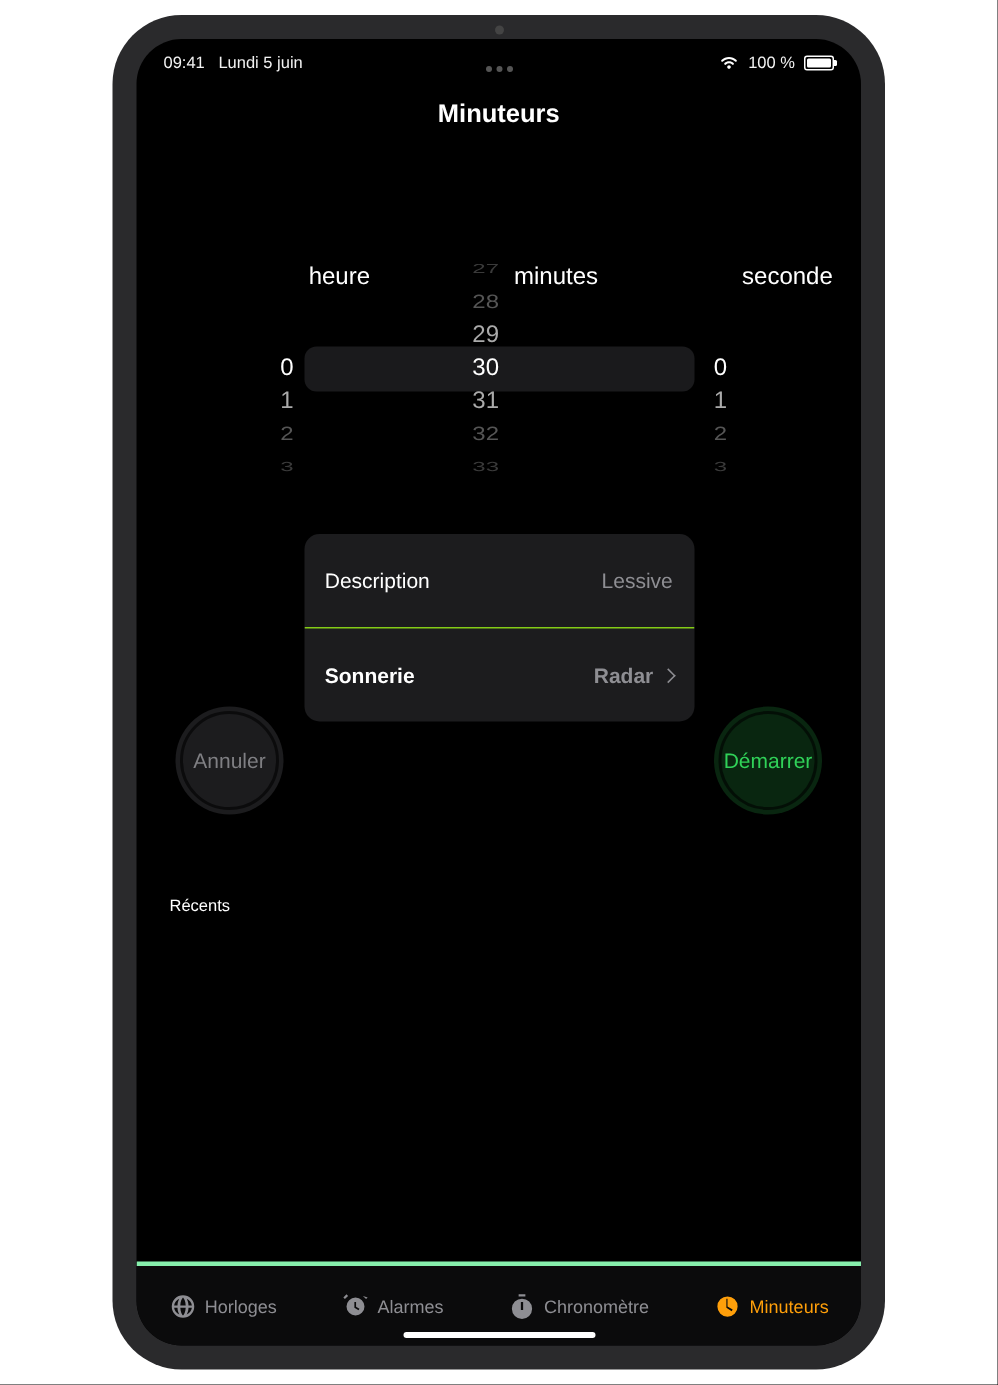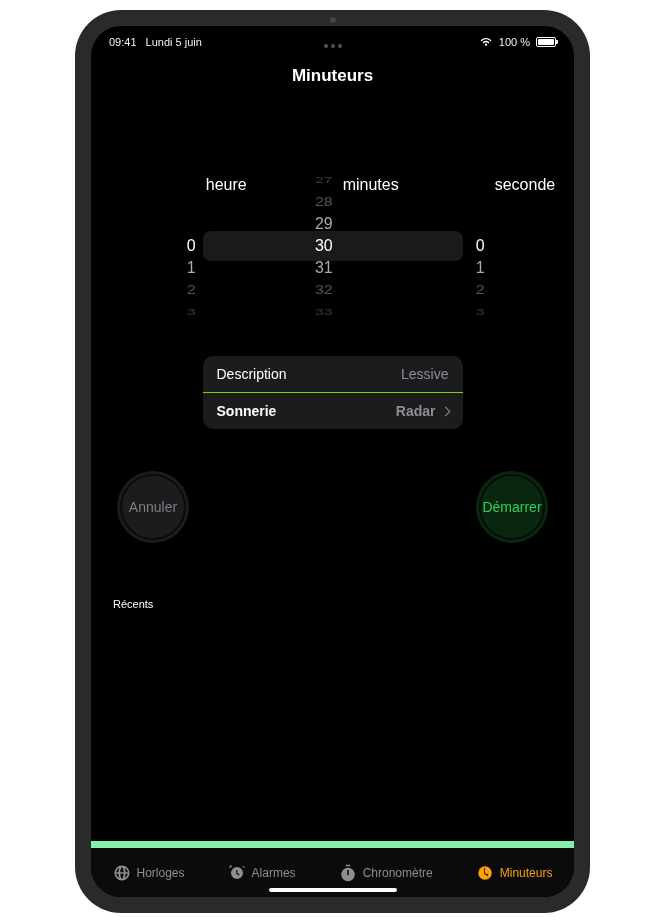--- a/index.html
+++ b/index.html
@@ -127,21 +127,21 @@
     width:260px;
     margin:40px auto 0;
     background:#1c1c1e;
     border-radius:10px;
     overflow:hidden;
   }
   .settings-row {
     display:flex;
     align-items:flex-start;
     justify-content:space-between;
-    padding:10px 14px;
+    padding:23px 14px;
     font-size:14px;
     gap:24px;
   }
   .settings-row + .settings-row { border-top:1px solid #84cc16;font-weight:bold;}
   .settings-label { color:#fff;}
   .settings-value { color:#8e8e93; display:flex; align-items:center; gap:6px;}
   .chevron {
     width:7px;height:7px;border-right:1.5px solid #8e8e93;border-top:1.5px solid #8e8e93;transform:rotate(45deg);
   }
   
@@ -210,21 +210,21 @@
   }
   .rc-play svg { fill:#000; }
   
   .tabbar {
     position:absolute; left:0; right:0; bottom:0;
     height:56px;
     background:#0b0b0c;
     display:flex;
     align-items:center;
     justify-content:space-around;
-    border-top:7px solid #86efac;
+    border-top:3px solid #86efac;
   }
   .tab {
     display:flex; align-items:center; gap:6px;
     color:#8e8e93; font-size:12px;
   }
   .tab.active { color:#ff9f0a;}
   .tab svg { fill:currentColor;}
   .home-ind {
     position:absolute;
     bottom:5px; left:50%; transform:translateX(-50%);

